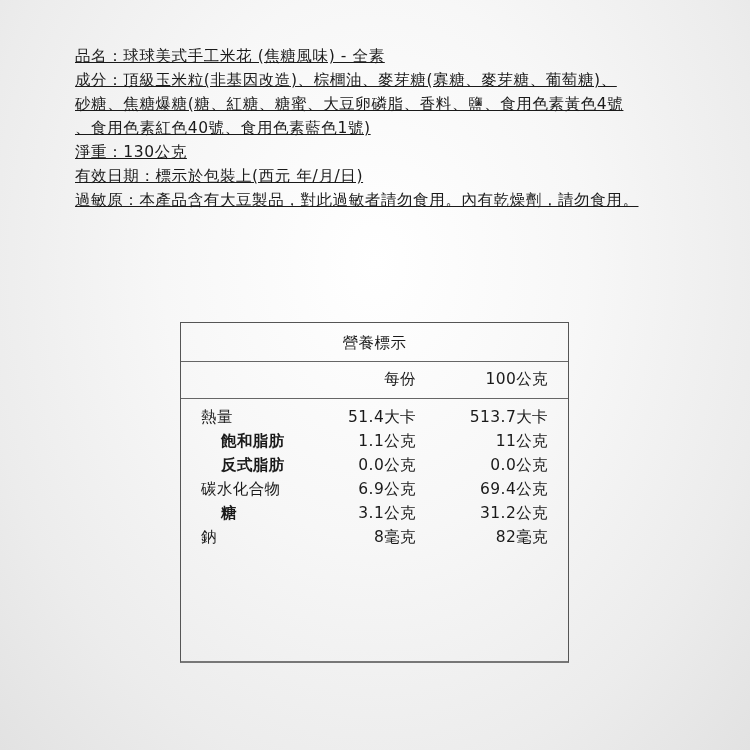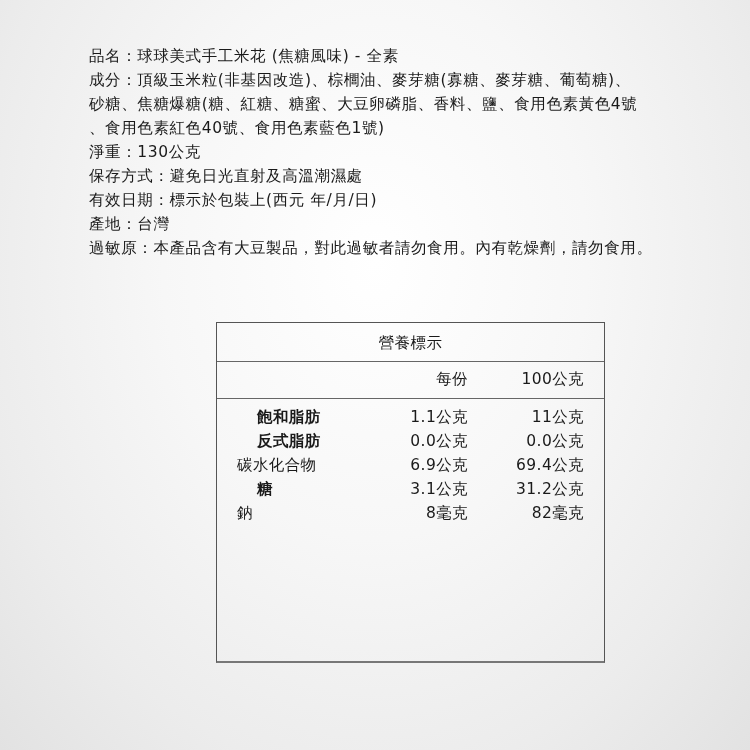--- a/index.html
+++ b/index.html
@@ -4,64 +4,67 @@
 <style>
   html, body { margin:0; padding:0; }
   body {
     width:750px; height:750px; overflow:hidden;
     background: radial-gradient(ellipse at 50% 35%, #ffffff 0%, #f7f7f7 40%, #ececec 75%, #e2e2e2 100%);
     font-family: "DejaVu Sans", "Liberation Sans", sans-serif;
     color:#1a1a1a;
     position:relative;
   }
   .info {
-    position:absolute; left:89px; top:44px;
-    font-size:15.5px; line-height:24px; letter-spacing:0.6px;
+    position:absolute; left:75px; top:44px;
+    font-size:15.5px; line-height:24px; letter-spacing:0.6px;text-decoration:underline;
   }
   .info .line { white-space:nowrap; }
   .table {
     position:absolute; left:180px; top:322px; width:389px; height:341px;
     border:1px solid #555; border-bottom:2px solid #777;
     box-sizing:border-box;
-    font-size:15.5px; letter-spacing:0.4px;margin-left:36px;
+    font-size:15.5px; letter-spacing:0.4px;
   }
   .t-title { height:38px; line-height:40px; text-align:center; border-bottom:1.5px solid #666; }
   .t-serving { height:64px; border-bottom:1.5px solid #666; padding:10px 0 0 20px; box-sizing:border-box; line-height:23px; }
   .t-head { height:36px; border-bottom:1.5px solid #666; position:relative; }
   .t-head span, .row span { position:absolute; }
   .c1 { left:20px; }
-  .c2 { right:136px; text-align:right; }
+  .c2 { right:152px; text-align:right; }
   .c3 { right:20px; }
   .t-head span { top:7px; }
   .t-body { position:relative; padding-top:6px; }
   .row { position:relative; height:24px; line-height:24px; }
   .row.indent .c1 { left:40px;font-weight:bold; }
 </style>
 </head>
 <body>
 
 <div class="info">
   <div class="line">品名：球球美式手工米花 (焦糖風味) - 全素</div>
   <div class="line">成分：頂級玉米粒(非基因改造)、棕櫚油、麥芽糖(寡糖、麥芽糖、葡萄糖)、</div>
   <div class="line">砂糖、焦糖爆糖(糖、紅糖、糖蜜、大豆卵磷脂、香料、鹽、食用色素黃色4號</div>
   <div class="line">、食用色素紅色40號、食用色素藍色1號)</div>
   <div class="line">淨重：130公克</div>
-  <div class="line">保存方式：避免日光直射及高溫潮濕處</div>
   <div class="line">有效日期：標示於包裝上(西元 年/月/日)</div>
-  <div class="line">產地：台灣</div>
   <div class="line">過敏原：本產品含有大豆製品，對此過敏者請勿食用。內有乾燥劑，請勿食用。</div>
 </div>
 
 <div class="table">
   <div class="t-title">營養標示</div>
   <div class="t-head">
     <span class="c2">每份</span>
     <span class="c3">100公克</span>
   </div>
   <div class="t-body">
+    <div class="row">
+      <span class="c1">熱量</span>
+      <span class="c2">51.4大卡</span>
+      <span class="c3">513.7大卡</span>
+    </div>
     <div class="row indent">
       <span class="c1">飽和脂肪</span>
       <span class="c2">1.1公克</span>
       <span class="c3">11公克</span>
     </div>
     <div class="row indent">
       <span class="c1">反式脂肪</span>
       <span class="c2">0.0公克</span>
       <span class="c3">0.0公克</span>
     </div>

